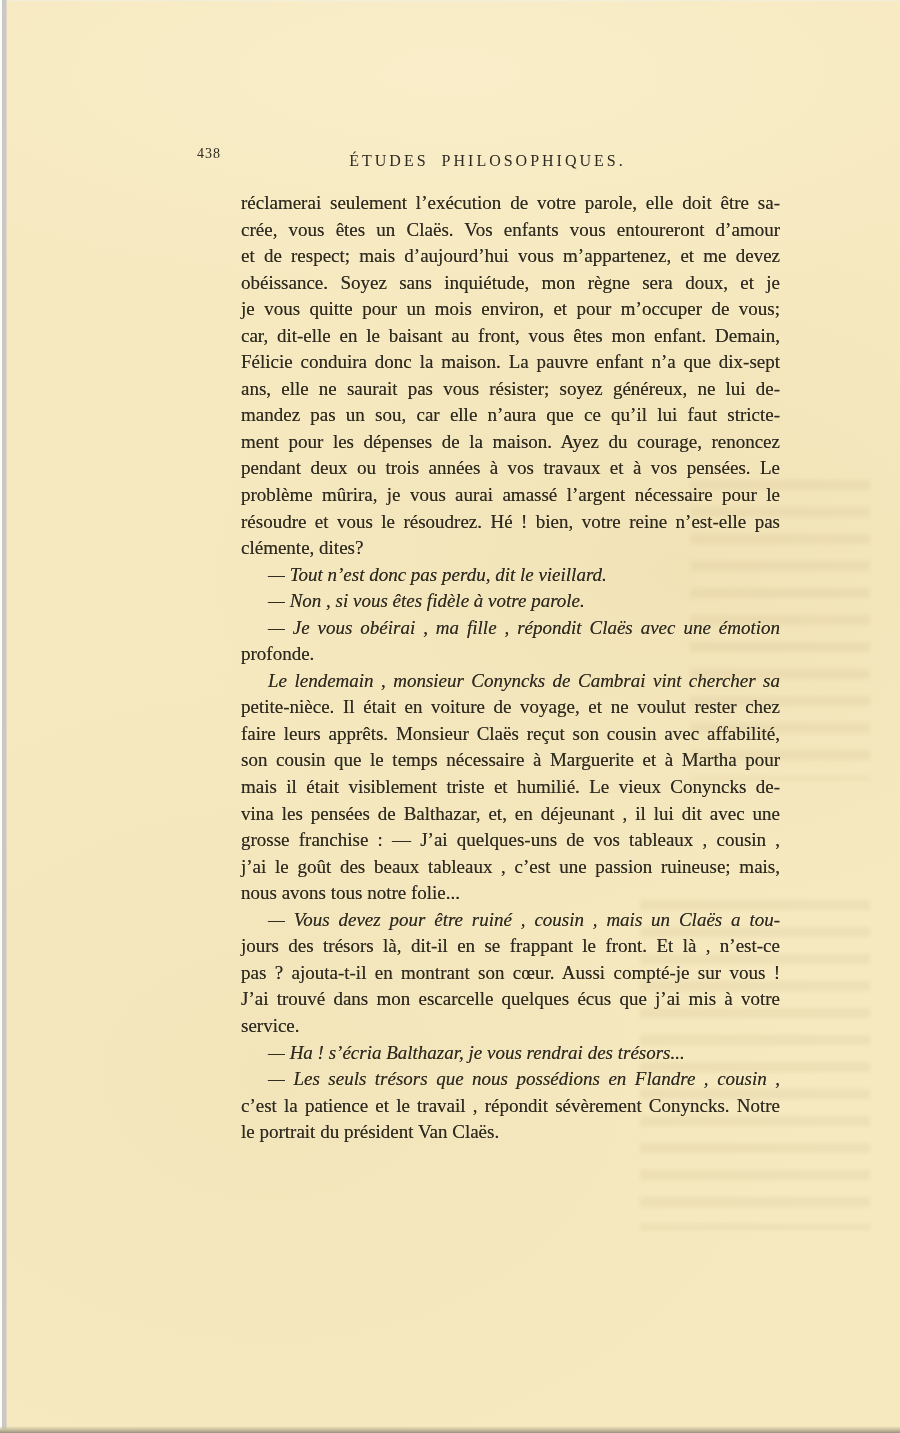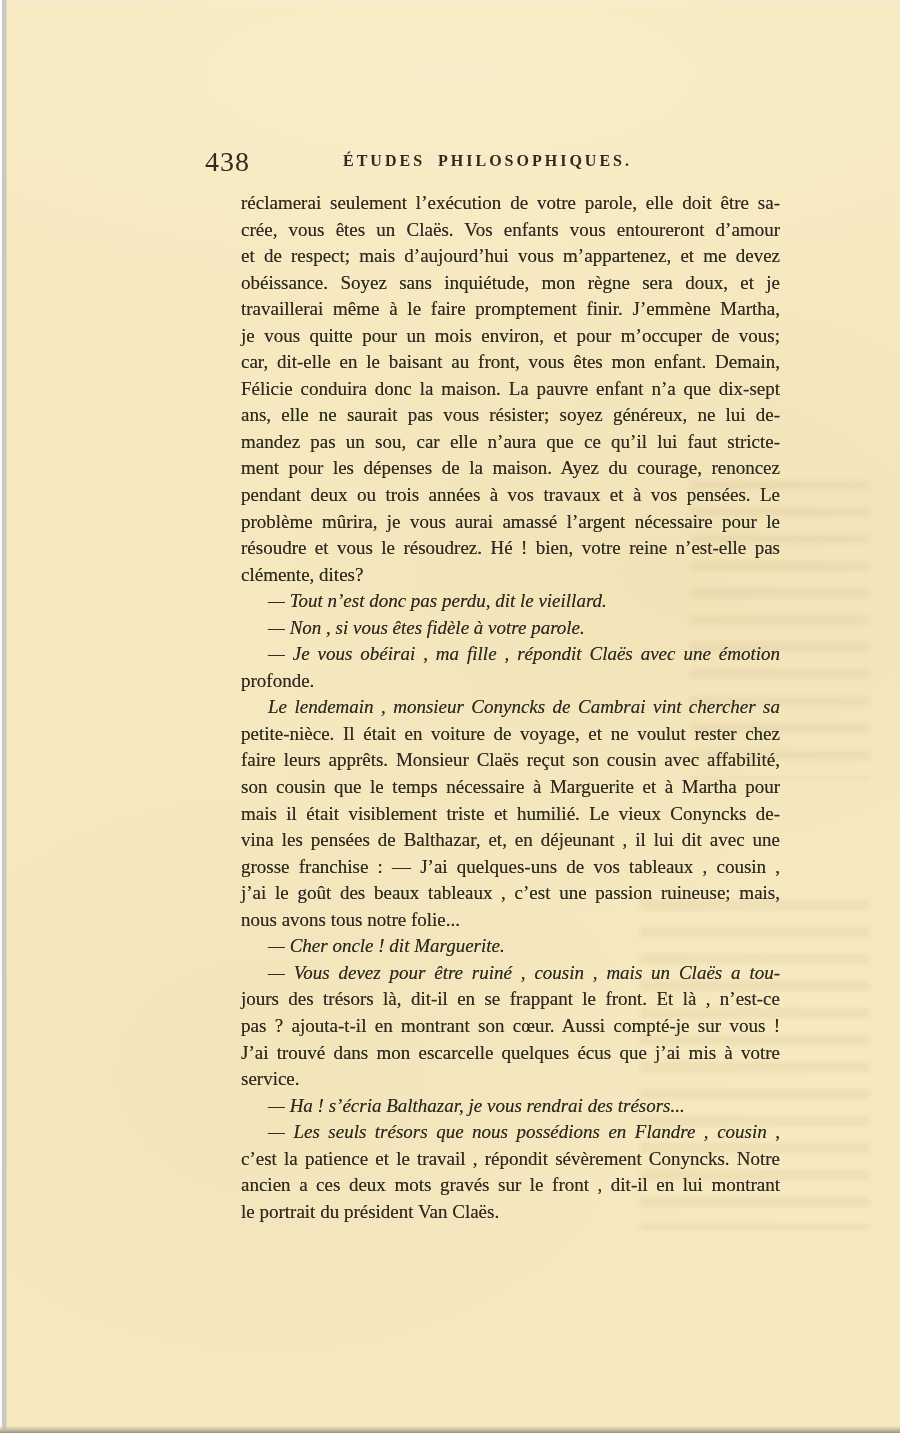--- a/index.html
+++ b/index.html
@@ -34,22 +34,22 @@
     position:absolute;pointer-events:none;
     background:repeating-linear-gradient(180deg,
       rgba(176,150,96,.10) 0 10px, rgba(176,150,96,0) 10px 27px);
     filter:blur(2px);
   }
   .bleed.b1{left:690px;top:480px;width:180px;height:300px;}
   .bleed.b2{left:640px;top:900px;width:230px;height:330px;}
 
   .page-content{position:absolute;left:195px;top:148px;width:585px;}
   .header{position:relative;height:30px;color:var(--ink,#2e2a20);}
-  .pagenum{position:absolute;left:2px;top:-2px;font-size:28px;letter-spacing:1px;margin-left:8px;}
-  .running{display:block;text-align:center;font-size:16px;font-weight:bold;
+  .pagenum{position:absolute;left:2px;top:-2px;font-size:14px;letter-spacing:1px;}
+  .running{display:block;text-align:center;font-size:16px;font-weight:normal;
     letter-spacing:3px;padding-top:4px;word-spacing:6px;}
   .textbody{
     margin-top:12px;font-size:19px;line-height:26.55px;
     color:var(--ink,#2e2a20);
     text-shadow:0 0 .5px rgba(46,42,32,.65);
   }
   .line{text-align:justify;text-align-last:justify;white-space:normal;margin-left:46px;}
   .line.end{text-align-last:left;}
   .line.indent{text-indent:27px;font-style:italic;}
 </style>
@@ -66,21 +66,20 @@
   <div class="page-content">
     <div class="header">
       <span class="pagenum">438</span>
       <span class="running">ÉTUDES PHILOSOPHIQUES.</span>
     </div>
     <div class="textbody" id="text-body">
         <div class="line">réclamerai seulement l’exécution de votre parole, elle doit être sa-</div>
         <div class="line">crée, vous êtes un Claës. Vos enfants vous entoureront d’amour</div>
         <div class="line">et de respect; mais d’aujourd’hui vous m’appartenez, et me devez</div>
         <div class="line">obéissance. Soyez sans inquiétude, mon règne sera doux, et je</div>
-        <div class="line">travaillerai même à le faire promptement finir. J’emmène Martha,</div>
         <div class="line">je vous quitte pour un mois environ, et pour m’occuper de vous;</div>
         <div class="line">car, dit-elle en le baisant au front, vous êtes mon enfant. Demain,</div>
         <div class="line">Félicie conduira donc la maison. La pauvre enfant n’a que dix-sept</div>
         <div class="line">ans, elle ne saurait pas vous résister; soyez généreux, ne lui de-</div>
         <div class="line">mandez pas un sou, car elle n’aura que ce qu’il lui faut stricte-</div>
         <div class="line">ment pour les dépenses de la maison. Ayez du courage, renoncez</div>
         <div class="line">pendant deux ou trois années à vos travaux et à vos pensées. Le</div>
         <div class="line">problème mûrira, je vous aurai amassé l’argent nécessaire pour le</div>
         <div class="line">résoudre et vous le résoudrez. Hé ! bien, votre reine n’est-elle pas</div>
         <div class="line end">clémente, dites?</div>
@@ -90,26 +89,24 @@
         <div class="line end">profonde.</div>
         <div class="line indent">Le lendemain , monsieur Conyncks de Cambrai vint chercher sa</div>
         <div class="line">petite-nièce. Il était en voiture de voyage, et ne voulut rester chez</div>
         <div class="line">faire leurs apprêts. Monsieur Claës reçut son cousin avec affabilité,</div>
         <div class="line">son cousin que le temps nécessaire à Marguerite et à Martha pour</div>
         <div class="line">mais il était visiblement triste et humilié. Le vieux Conyncks de-</div>
         <div class="line">vina les pensées de Balthazar, et, en déjeunant , il lui dit avec une</div>
         <div class="line">grosse franchise : — J’ai quelques-uns de vos tableaux , cousin ,</div>
         <div class="line">j’ai le goût des beaux tableaux , c’est une passion ruineuse; mais,</div>
         <div class="line end">nous avons tous notre folie...</div>
-        <div class="line indent end">— Cher oncle ! dit Marguerite.</div>
         <div class="line indent">— Vous devez pour être ruiné , cousin , mais un Claës a tou-</div>
         <div class="line">jours des trésors là, dit-il en se frappant le front. Et là , n’est-ce</div>
         <div class="line">pas ? ajouta-t-il en montrant son cœur. Aussi compté-je sur vous !</div>
         <div class="line">J’ai trouvé dans mon escarcelle quelques écus que j’ai mis à votre</div>
         <div class="line end">service.</div>
         <div class="line indent end">— Ha ! s’écria Balthazar, je vous rendrai des trésors...</div>
         <div class="line indent">— Les seuls trésors que nous possédions en Flandre , cousin ,</div>
         <div class="line">c’est la patience et le travail , répondit sévèrement Conyncks. Notre</div>
-        <div class="line">ancien a ces deux mots gravés sur le front , dit-il en lui montrant</div>
         <div class="line end">le portrait du président Van Claës.</div>
       </div>
   </div>
 </div>
 
 </body></html>

